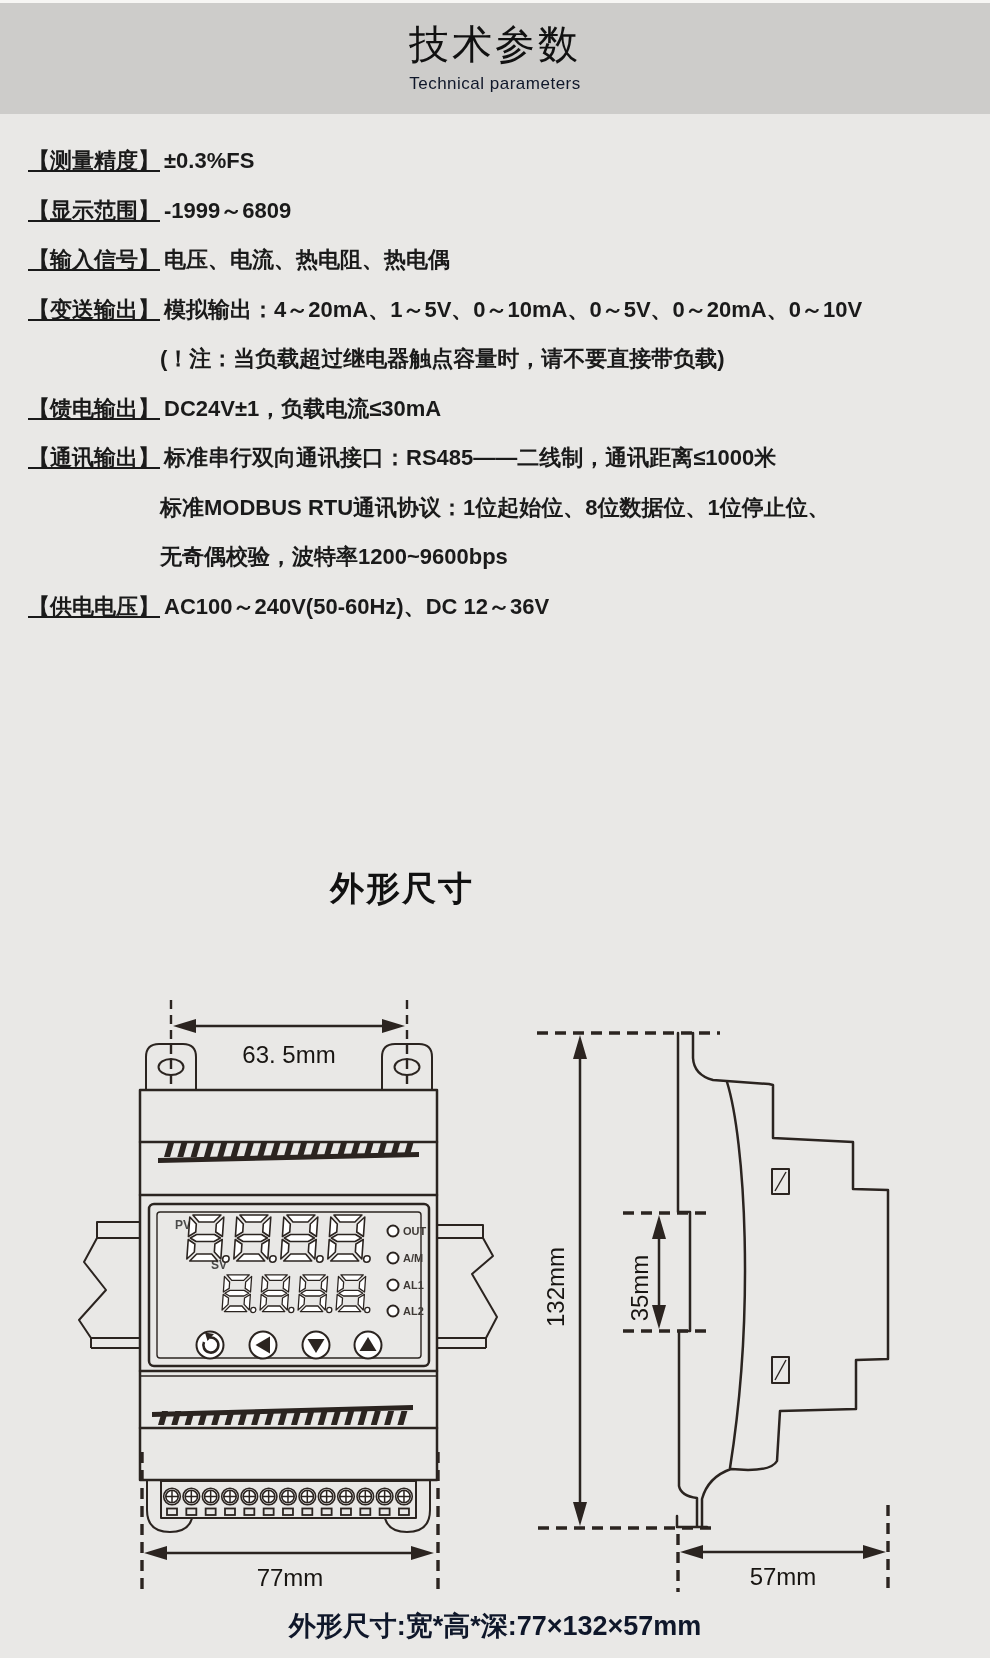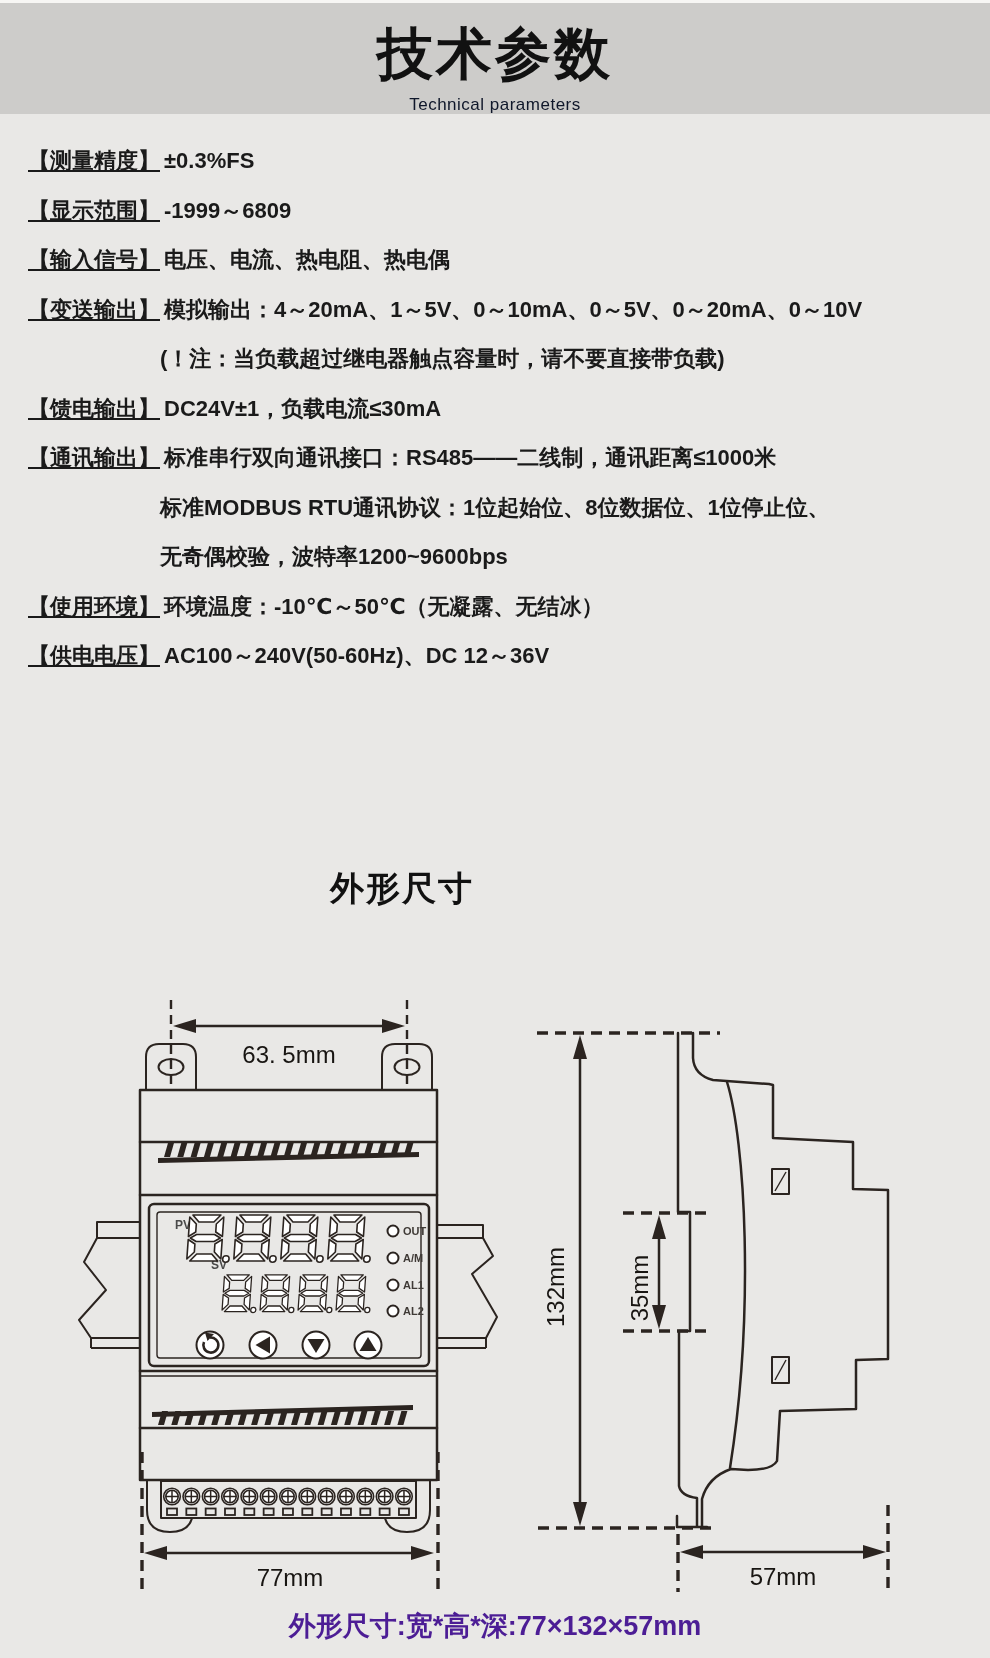--- a/index.html
+++ b/index.html
@@ -1,19 +1,19 @@
 <!DOCTYPE html>
 <html><head>
 <meta charset="utf-8">
 <style>
   html,body{margin:0;padding:0;}
   body{width:990px;height:1658px;position:relative;background:#e9e8e6;
        font-family:"Liberation Sans","DejaVu Sans",sans-serif;color:#1a1a1a;overflow:hidden;}
   .band{position:absolute;left:0;top:0;width:990px;height:114px;background:#cdccca;border-top:3px solid #f7f6f4;box-sizing:border-box;text-align:center;}
-  .band .title{margin-top:14px;font-size:56px;font-weight:bold;letter-spacing:3px;color:#111;}
+  .band .title{margin-top:14px;font-size:40px;font-weight:normal;letter-spacing:3px;color:#111;}
   .band .subtitle{margin-top:2px;font-size:17px;color:#0f172a;letter-spacing:.5px;}
   .spec-list{position:absolute;left:28px;top:136px;width:950px;}
   .spec-row{height:49.5px;line-height:49.5px;font-size:22px;font-weight:bold;white-space:nowrap;}
   .spec-row.cont{padding-left:132px;}
   .spec-label{margin-right:4px;text-decoration:underline;}
   .section-title{position:absolute;left:0;top:866px;width:804px;text-align:center;font-size:34px;font-weight:bold;letter-spacing:2px;color:#111;}
   svg.drawing{position:absolute;left:0;top:930px;}
   .ln{stroke:#2b2420;fill:none;stroke-width:2.5;stroke-linejoin:round;stroke-linecap:round;}
   .ln2{stroke:#2b2420;fill:none;stroke-width:2;stroke-linejoin:round;}
   .thin{stroke:#2b2420;fill:none;stroke-width:1.4;}
@@ -23,41 +23,40 @@
   .whitefill{fill:#ffffff;}
   .bgfill{fill:#e9e8e6;}
   .seg{fill:#ffffff;stroke:#2b2420;stroke-width:1.6;stroke-linejoin:round;}
   .screws circle{fill:#ffffff;stroke:#2b2420;stroke-width:1.6;}
   .screws line{stroke:#2b2420;stroke-width:1.5;}
   .screws rect{fill:none;stroke:#2b2420;stroke-width:1.8;}
   .vent polygon{fill:#2b2420;}
   .dimtext{font-size:24px;fill:#181512;font-family:"Liberation Sans","DejaVu Sans",sans-serif;}
   .paneltext{font-size:12px;font-weight:bold;fill:#4a4a4a;font-family:"Liberation Sans","DejaVu Sans",sans-serif;}
   .indtext{font-size:11px;font-weight:bold;fill:#3f3a36;font-family:"Liberation Sans","DejaVu Sans",sans-serif;}
-  .caption{position:absolute;left:0;top:1608px;width:990px;text-align:center;font-size:27px;font-weight:bold;color:#4c1d95;}
+  .caption{position:absolute;left:0;top:1608px;width:990px;text-align:center;font-size:27px;font-weight:bold;color:#0f172a;}
 </style>
 </head>
 <body>
 
 <div class="band">
   <div class="title">技术参数</div>
   <div class="subtitle">Technical parameters</div>
 </div>
 
 <div class="spec-list">
     <div class="spec-row"><span class="spec-label">【测量精度】</span><span class="spec-text">±0.3%FS</span></div>
     <div class="spec-row"><span class="spec-label">【显示范围】</span><span class="spec-text">-1999～6809</span></div>
     <div class="spec-row"><span class="spec-label">【输入信号】</span><span class="spec-text">电压、电流、热电阻、热电偶</span></div>
     <div class="spec-row"><span class="spec-label">【变送输出】</span><span class="spec-text">模拟输出：4～20mA、1～5V、0～10mA、0～5V、0～20mA、0～10V</span></div>
     <div class="spec-row cont"><span class="spec-text">(！注：当负载超过继电器触点容量时，请不要直接带负载)</span></div>
     <div class="spec-row"><span class="spec-label">【馈电输出】</span><span class="spec-text">DC24V±1，负载电流≤30mA</span></div>
     <div class="spec-row"><span class="spec-label">【通讯输出】</span><span class="spec-text">标准串行双向通讯接口：RS485——二线制，通讯距离≤1000米</span></div>
     <div class="spec-row cont"><span class="spec-text">标准MODBUS RTU通讯协议：1位起始位、8位数据位、1位停止位、</span></div>
     <div class="spec-row cont"><span class="spec-text">无奇偶校验，波特率1200~9600bps</span></div>
-    <div class="spec-row"><span class="spec-label">【使用环境】</span><span class="spec-text">环境温度：-10℃～50℃（无凝露、无结冰）</span></div>
     <div class="spec-row"><span class="spec-label">【供电电压】</span><span class="spec-text">AC100～240V(50-60Hz)、DC 12～36V</span></div>
   </div>
 
 <div class="section-title">外形尺寸</div>
 
 <svg class="drawing" width="990" height="670" viewBox="0 930 990 670">
 
   <g>
 
     <g>

